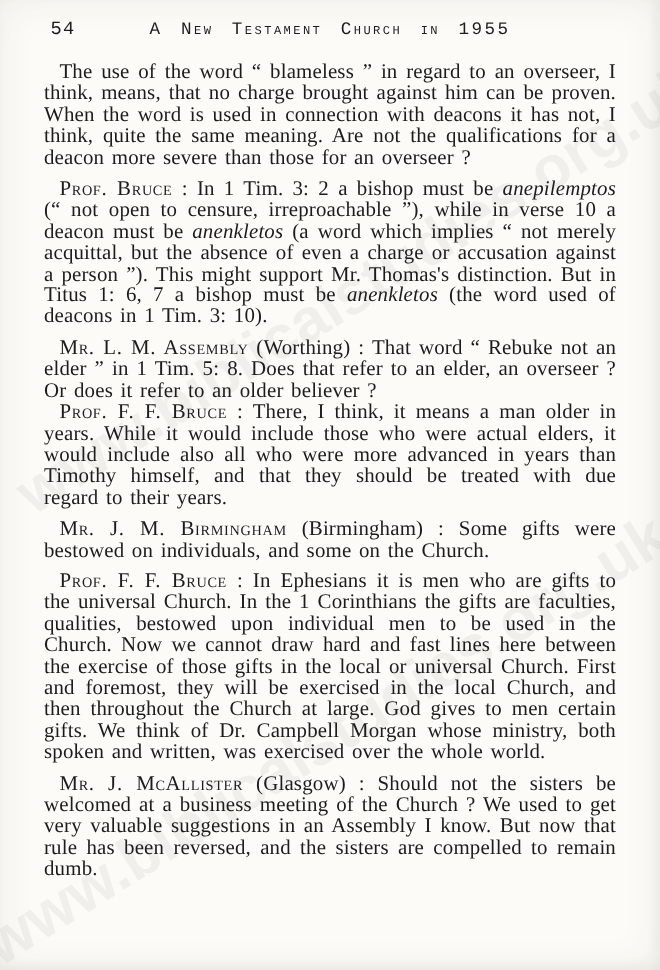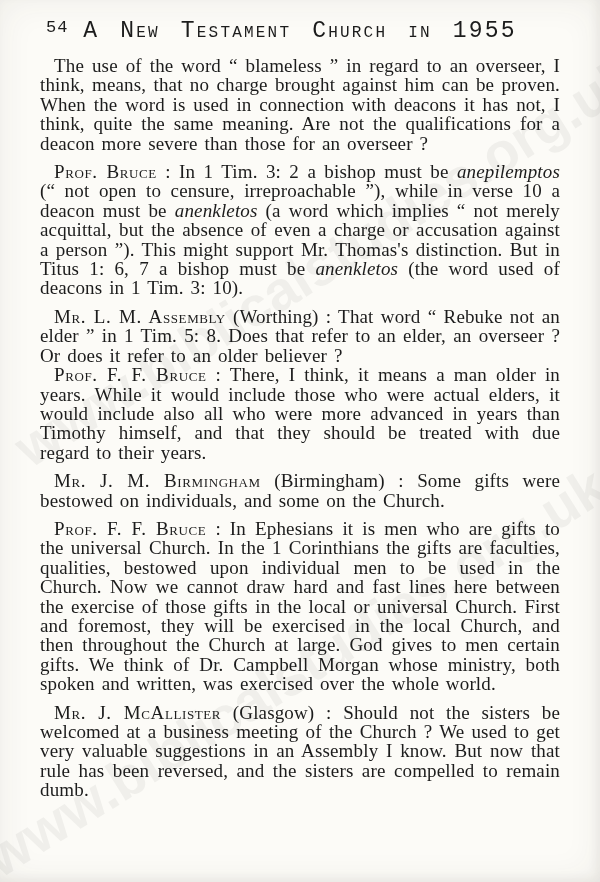--- a/index.html
+++ b/index.html
@@ -23,21 +23,21 @@
     font-family:Liberation Mono, monospace;
   }
   .page-number{
     position:absolute;
     left:6px;top:0;
     font-size:17px;
     letter-spacing:1px;
   }
   .page-title{
     font-variant:small-caps;
-    font-size:23px;
+    font-size:16px;
     letter-spacing:2.2px;
     word-spacing:5px;
   }
   .para{
     margin:9px 0 0 0;
     font-size:19px;
     line-height:19.4px;
     text-align:justify;
     text-indent:14px;
     word-spacing:2px;

